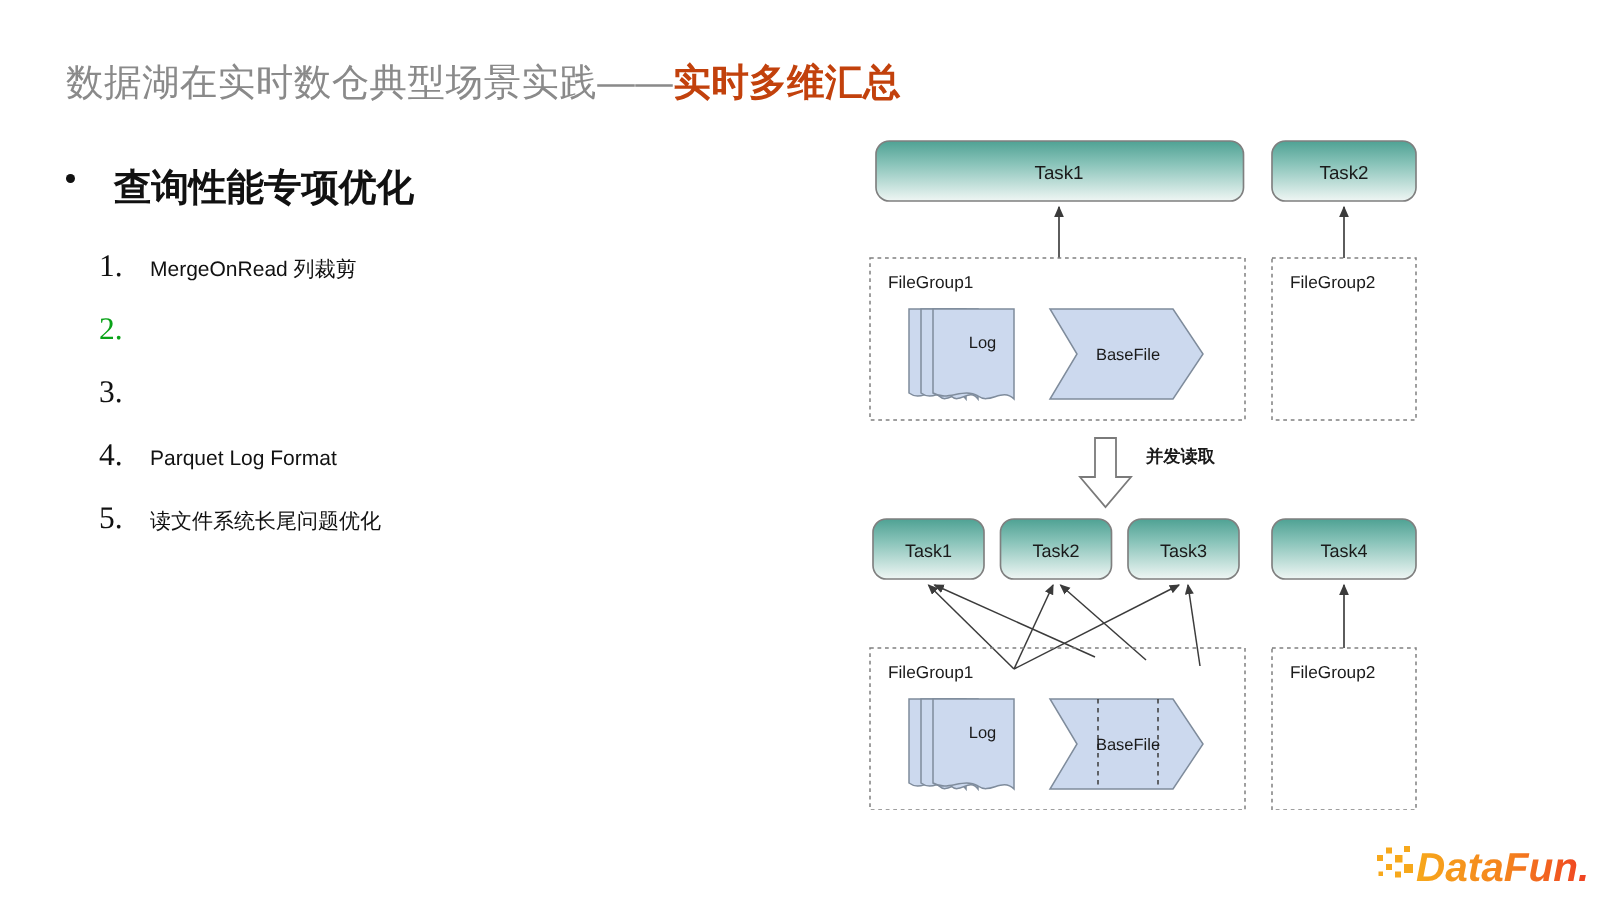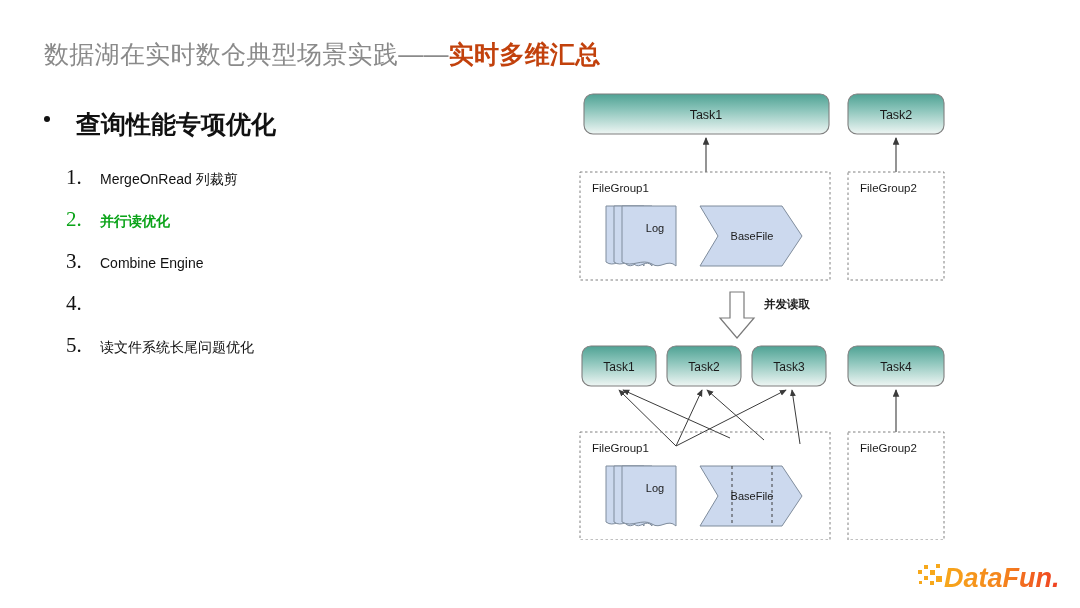--- a/index.html
+++ b/index.html
@@ -124,28 +124,27 @@
   <span class="bullet-heading">查询性能专项优化</span>
 </div>
 
 <div class="num-list">
   <div class="num-item">
     <span class="num">1.</span>
     <span class="txt">MergeOnRead 列裁剪</span>
   </div>
   <div class="num-item green">
     <span class="num">2.</span>
-    <span class="txt">并行读优化</span>
   </div>
   <div class="num-item">
     <span class="num">3.</span>
-    <span class="txt">Combine Engine</span>
   </div>
   <div class="num-item">
     <span class="num">4.</span>
+    <span class="txt">Parquet Log Format</span>
   </div>
   <div class="num-item">
     <span class="num">5.</span>
     <span class="txt">读文件系统长尾问题优化</span>
   </div>
 </div>
 
 <div class="diagram">
 <svg width="420" height="460" viewBox="0 0 420 460" xmlns="http://www.w3.org/2000/svg">
   <defs>

